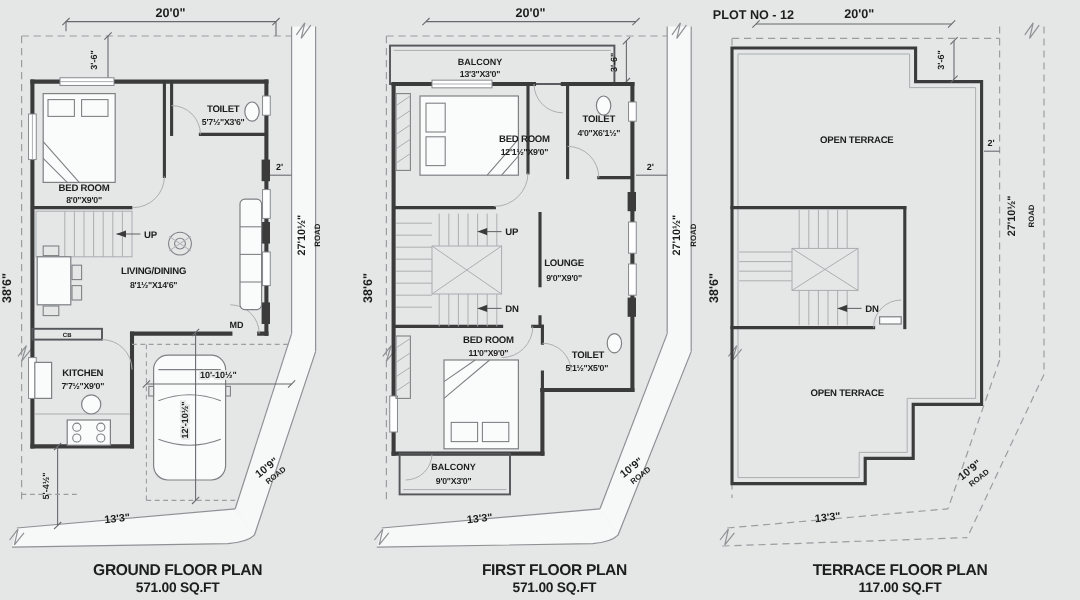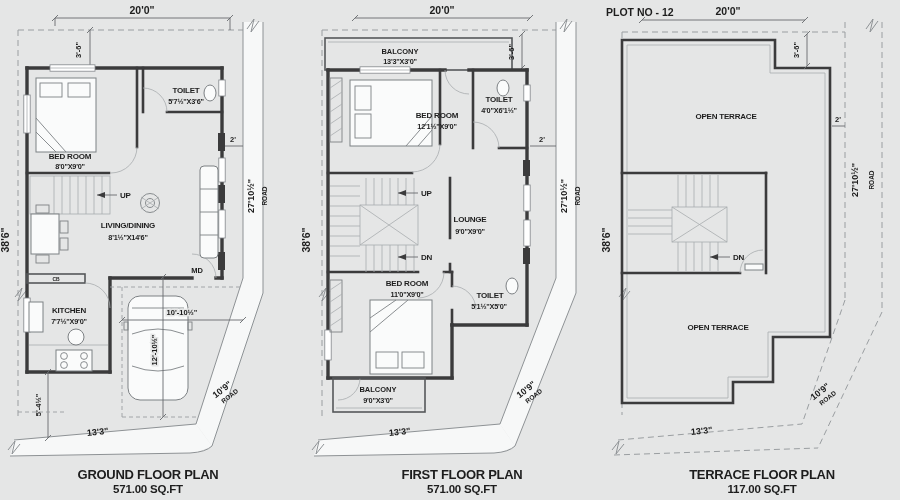--- a/index.html
+++ b/index.html
@@ -386,21 +386,21 @@
     <text class="dmr" transform="rotate(-6 100,435)" x="100" y="435" text-anchor="middle">13'3"</text>
     <g transform="translate(228,392) rotate(-38)">
       <text class="dmr" x="0" y="0" text-anchor="middle">10'9"</text>
       <text class="rd" x="2" y="9" text-anchor="middle">ROAD</text>
     </g>
     <text class="ttl" x="162" y="479" text-anchor="middle">FIRST FLOOR PLAN</text>
     <text class="sub" x="162" y="493" text-anchor="middle">571.00 SQ.FT</text>
   </svg>
   </div>
 
-  <div class="panel" style="left:600px">
+  <div class="panel" style="left:588px">
   <svg width="300" height="500" viewBox="0 0 300 500">
     <text class="dm2" x="6" y="16">PLOT NO - 12</text>
     <line class="dash" x1="22" y1="32" x2="245" y2="32"></line>
     <line class="dash" x1="22" y1="32" x2="22" y2="415"></line>
     <path class="ln" d="M19,297 l7,-9 l-4,13 l8,-10"></path>
     <g>
       <line class="dash" x1="245" y1="22" x2="245" y2="300"></line>
       <line class="dash" x1="282" y1="22" x2="282" y2="312"></line>
       <line class="dash" x1="245" y1="300" x2="202" y2="424"></line>
       <line class="dash" x1="282" y1="312" x2="218" y2="448"></line>

